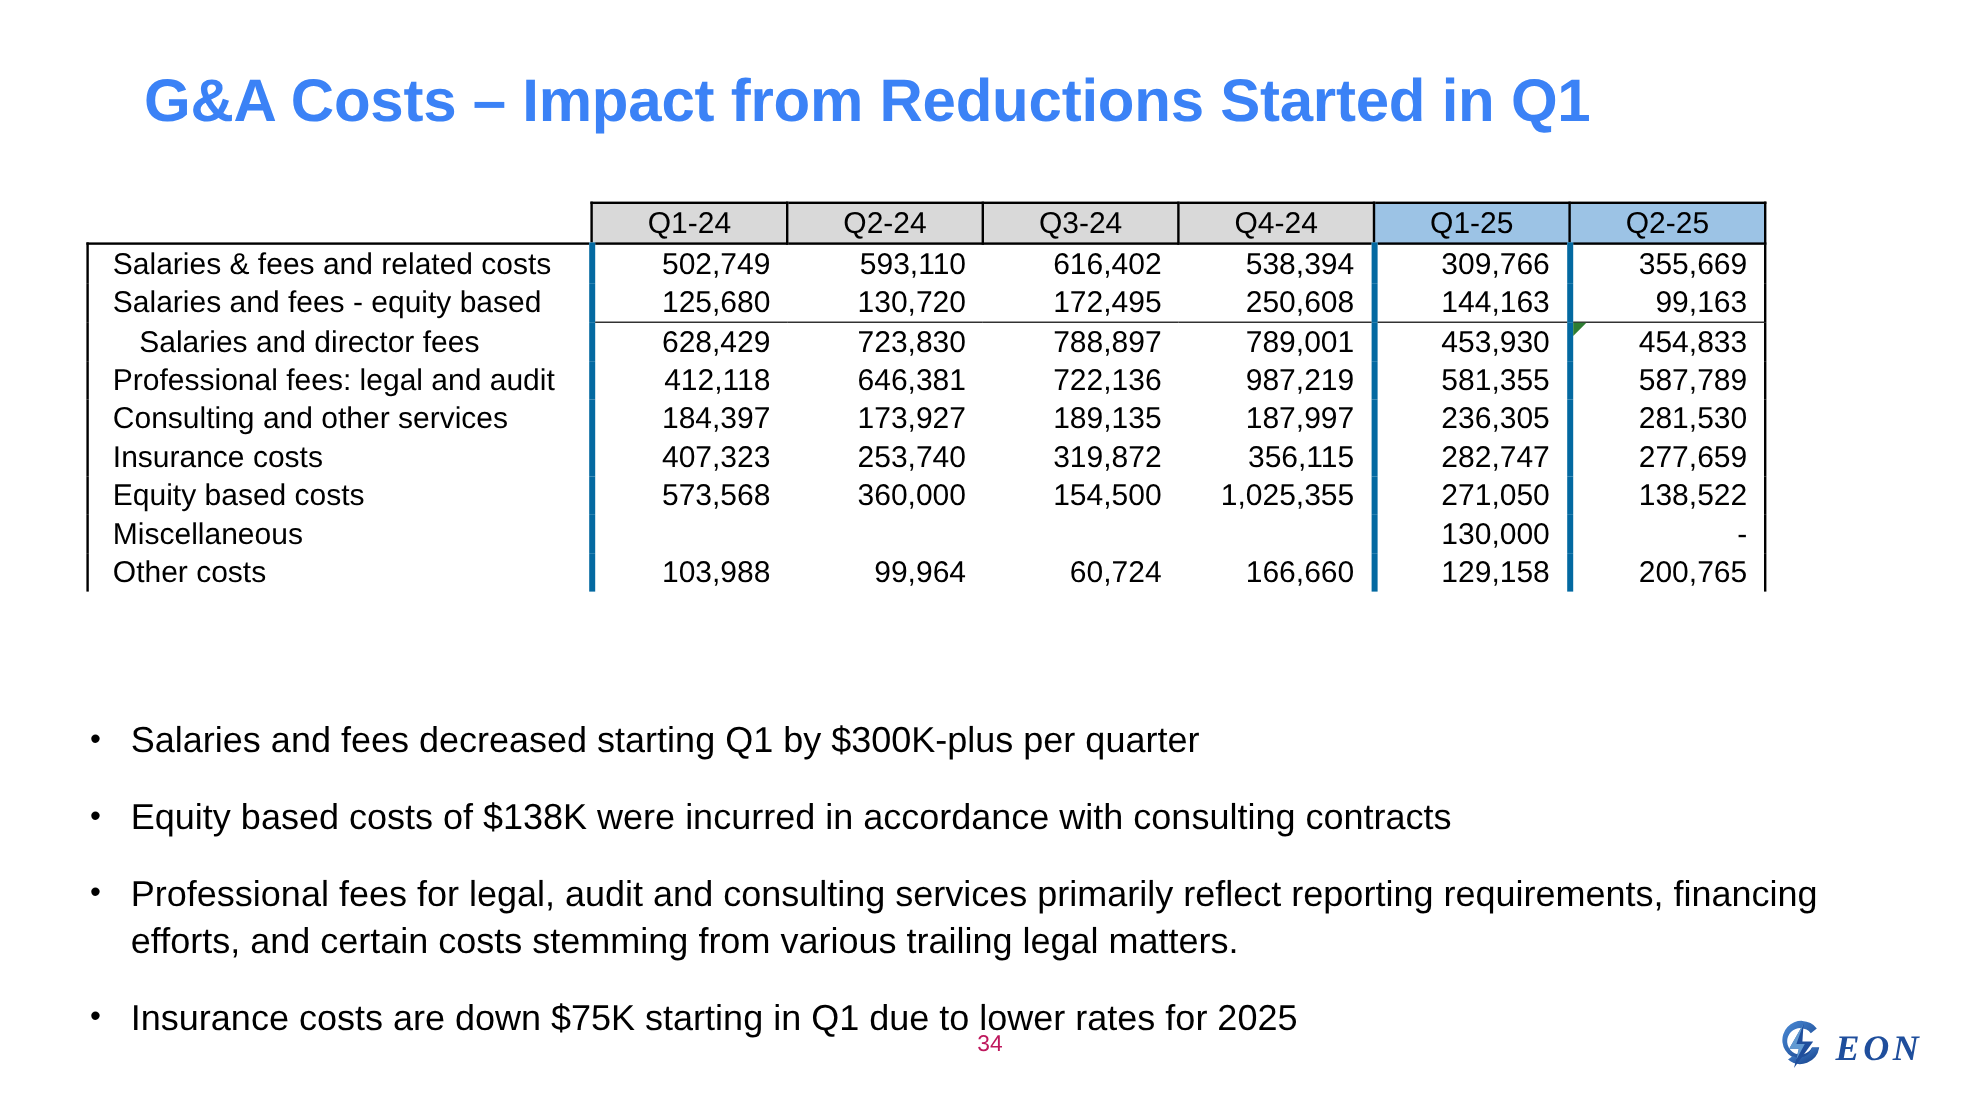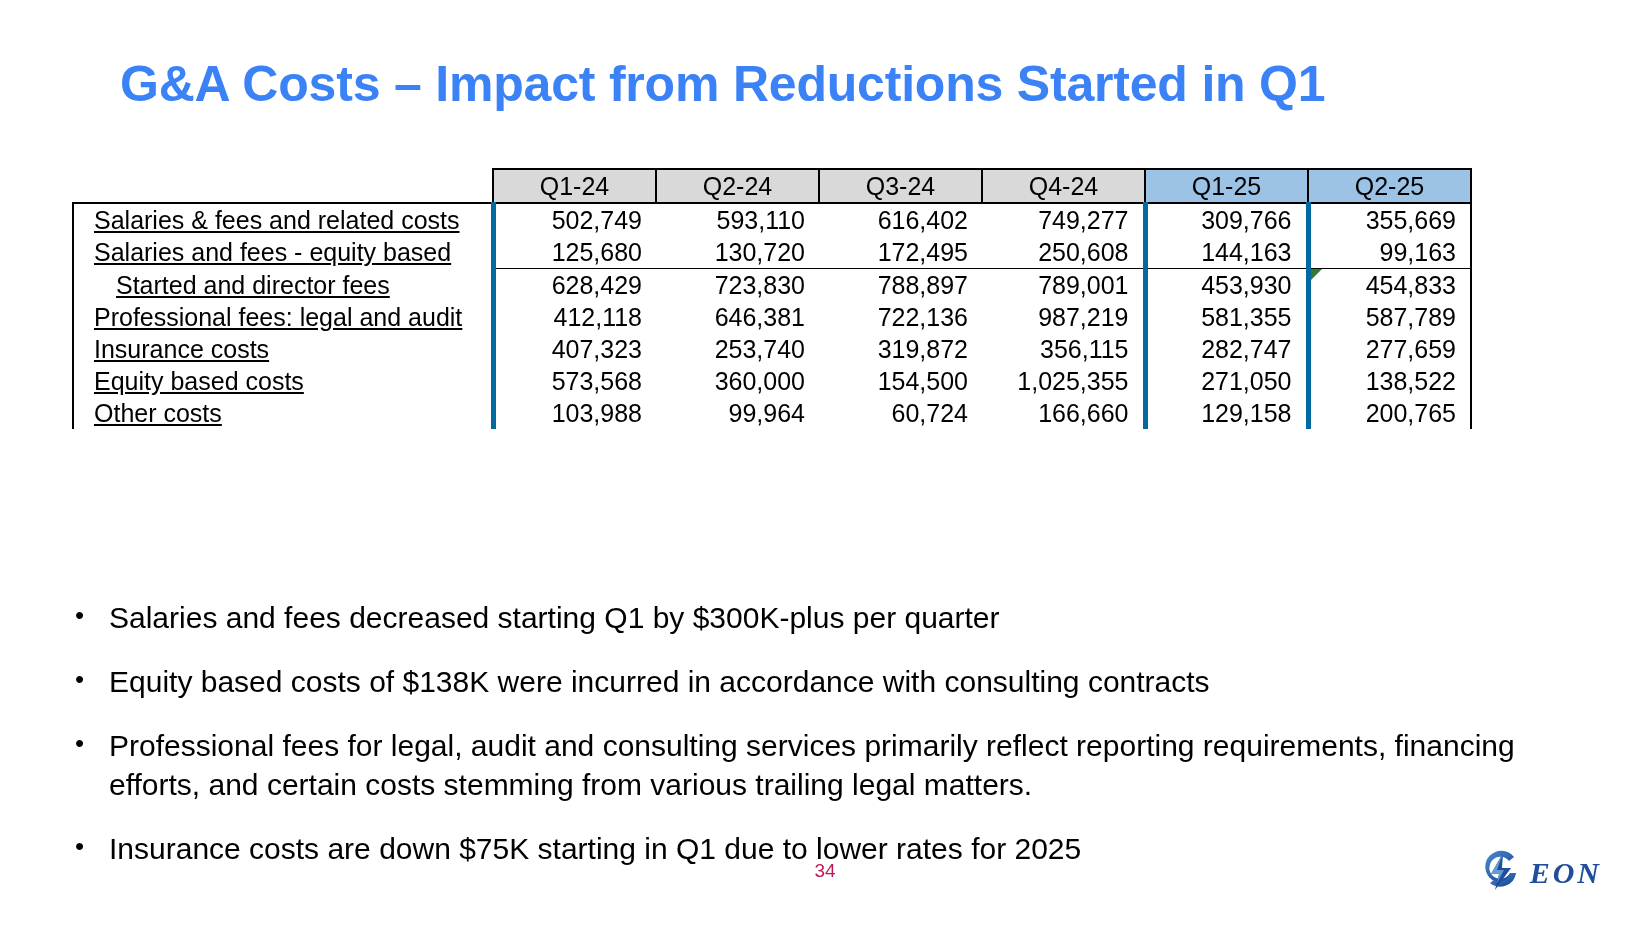--- a/index.html
+++ b/index.html
@@ -76,21 +76,21 @@
     white-space: nowrap;
   }
   .lbl.indent { padding-left: 42px !important; }
   .num {
     text-align: right;
     padding-right: 14px !important;
     white-space: nowrap;
   }
 
   
-  .frame-left   { border-left: 2px solid #000; text-decoration: underline; }
+  .frame-left   { border-left: 2px solid #000; }
   .frame-right  { border-right: 2px solid #000; }
   .frame-top    { border-top: 2px solid #000; }
   .frame-bottom { border-bottom: 2px solid #000; }
   .sep-thin-top { border-top: 1px solid #000; }
   .vline-l      { border-left: 5px solid #0369a1; }
 
   .cell-note { position: relative; }
   .cell-note .note-flag {
     position: absolute;
     left: 0px;
@@ -183,37 +183,37 @@
           <th class="hdr-cell hdr-blue">Q2-25</th>
         </tr>
       </thead>
       <tbody>
 
         <tr>
           <td class="lbl frame-left frame-top">Salaries &amp; fees and related costs</td>
           <td class="num frame-top vline-l">502,749</td>
           <td class="num frame-top">593,110</td>
           <td class="num frame-top">616,402</td>
-          <td class="num frame-top">749,277</td>
+          <td class="num frame-top">538,394</td>
           <td class="num frame-top vline-l">309,766</td>
           <td class="num frame-top vline-l frame-right">355,669</td>
         </tr>
 
         <tr>
           <td class="lbl frame-left">Salaries and fees - equity based</td>
           <td class="num vline-l">125,680</td>
           <td class="num">130,720</td>
           <td class="num">172,495</td>
           <td class="num">250,608</td>
           <td class="num vline-l">144,163</td>
           <td class="num vline-l frame-right">99,163</td>
         </tr>
 
         <tr>
-          <td class="lbl indent frame-left">Started and director fees</td>
+          <td class="lbl indent frame-left">Salaries and director fees</td>
           <td class="num vline-l sep-thin-top">628,429</td>
           <td class="num sep-thin-top">723,830</td>
           <td class="num sep-thin-top">788,897</td>
           <td class="num sep-thin-top">789,001</td>
           <td class="num vline-l sep-thin-top">453,930</td>
           <td class="num vline-l frame-right sep-thin-top cell-note">
             <span class="note-flag"></span>
             <span>454,833</span>
           </td>
         </tr>
@@ -221,20 +221,29 @@
         <tr>
           <td class="lbl frame-left">Professional fees: legal and audit</td>
           <td class="num vline-l">412,118</td>
           <td class="num">646,381</td>
           <td class="num">722,136</td>
           <td class="num">987,219</td>
           <td class="num vline-l">581,355</td>
           <td class="num vline-l frame-right">587,789</td>
         </tr>
 
+        <tr>
+          <td class="lbl frame-left">Consulting and other services</td>
+          <td class="num vline-l">184,397</td>
+          <td class="num">173,927</td>
+          <td class="num">189,135</td>
+          <td class="num">187,997</td>
+          <td class="num vline-l">236,305</td>
+          <td class="num vline-l frame-right">281,530</td>
+        </tr>
 
         <tr>
           <td class="lbl frame-left">Insurance costs</td>
           <td class="num vline-l">407,323</td>
           <td class="num">253,740</td>
           <td class="num">319,872</td>
           <td class="num">356,115</td>
           <td class="num vline-l">282,747</td>
           <td class="num vline-l frame-right">277,659</td>
         </tr>
@@ -242,20 +251,29 @@
         <tr>
           <td class="lbl frame-left">Equity based costs</td>
           <td class="num vline-l">573,568</td>
           <td class="num">360,000</td>
           <td class="num">154,500</td>
           <td class="num">1,025,355</td>
           <td class="num vline-l">271,050</td>
           <td class="num vline-l frame-right">138,522</td>
         </tr>
 
+        <tr>
+          <td class="lbl frame-left">Miscellaneous</td>
+          <td class="num vline-l"></td>
+          <td class="num"></td>
+          <td class="num"></td>
+          <td class="num"></td>
+          <td class="num vline-l">130,000</td>
+          <td class="num vline-l frame-right">-</td>
+        </tr>
 
         <tr>
           <td class="lbl frame-left">Other costs</td>
           <td class="num vline-l">103,988</td>
           <td class="num">99,964</td>
           <td class="num">60,724</td>
           <td class="num">166,660</td>
           <td class="num vline-l">129,158</td>
           <td class="num vline-l frame-right">200,765</td>
         </tr>

